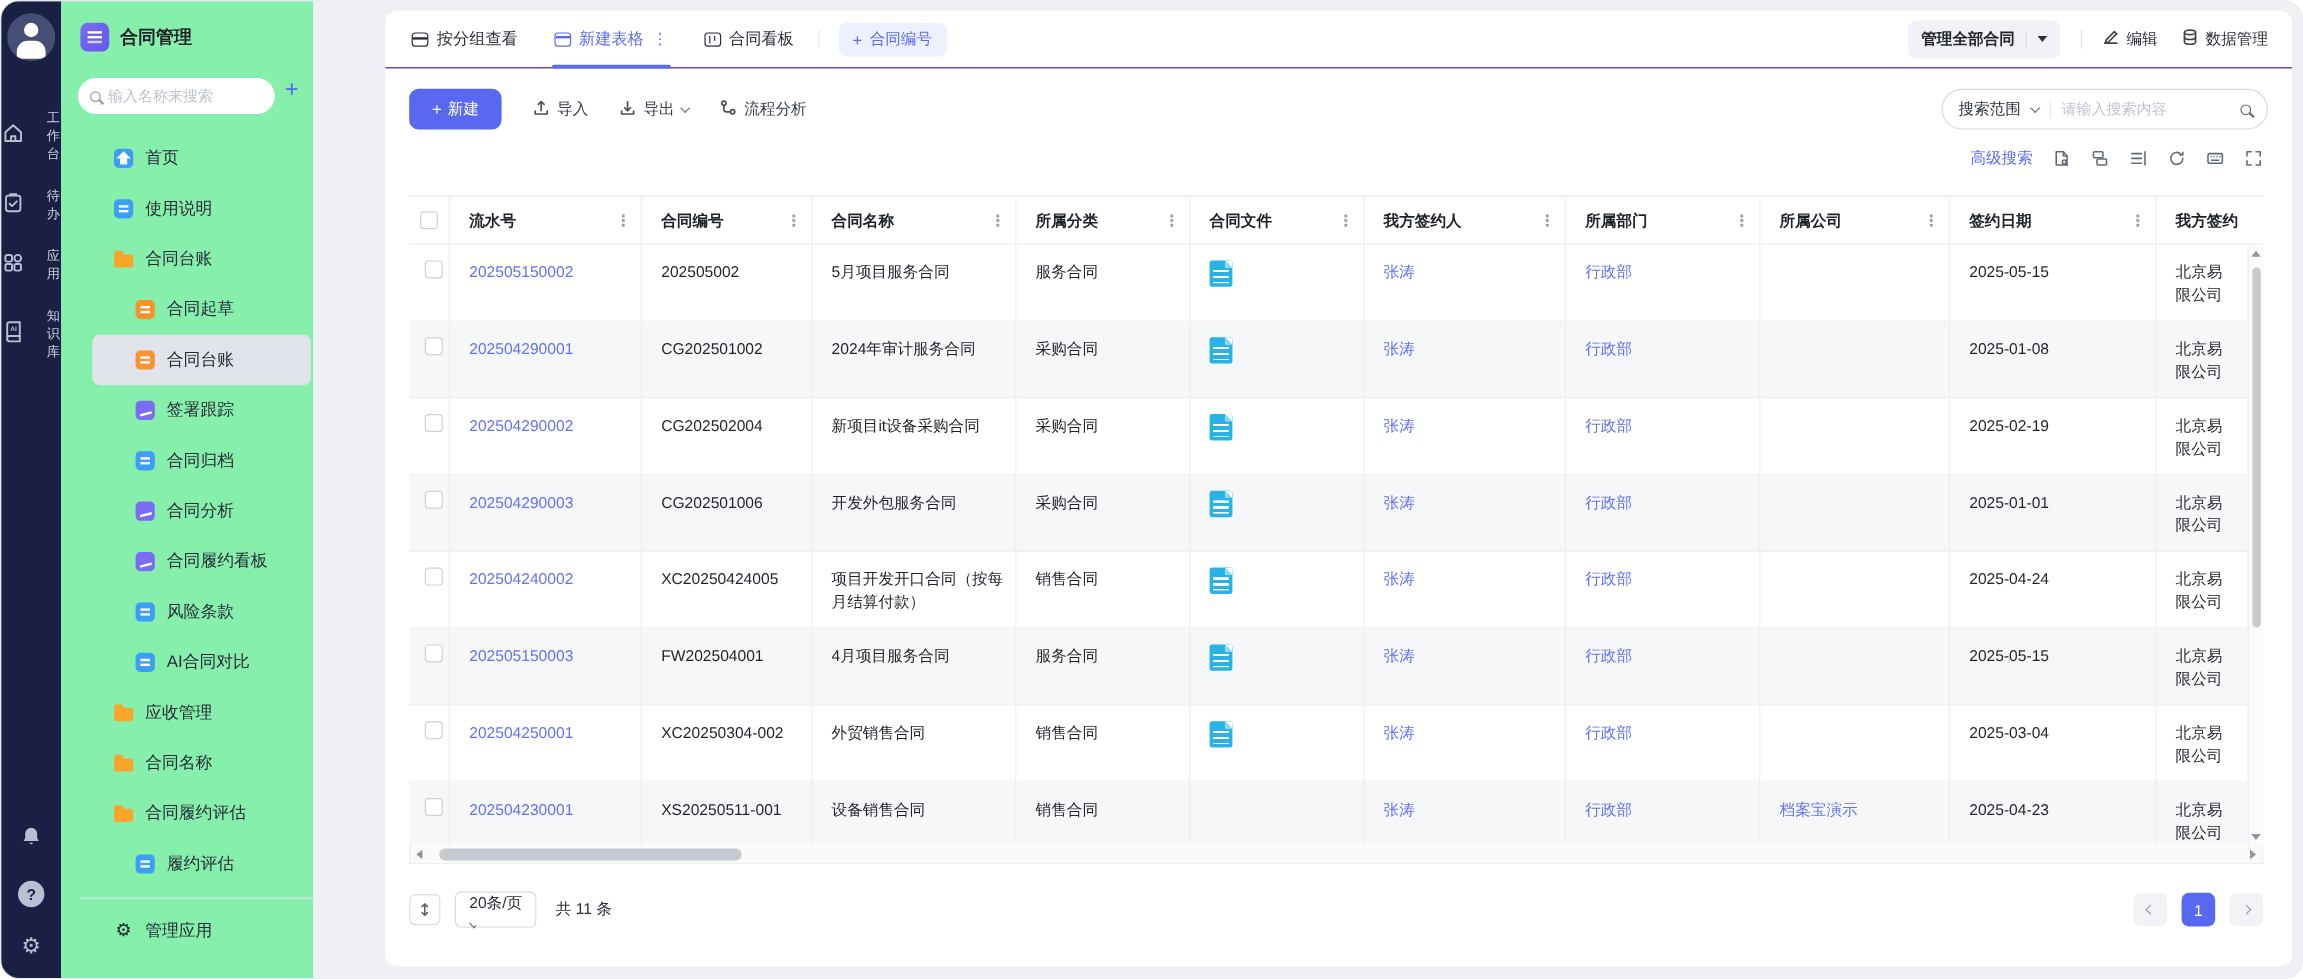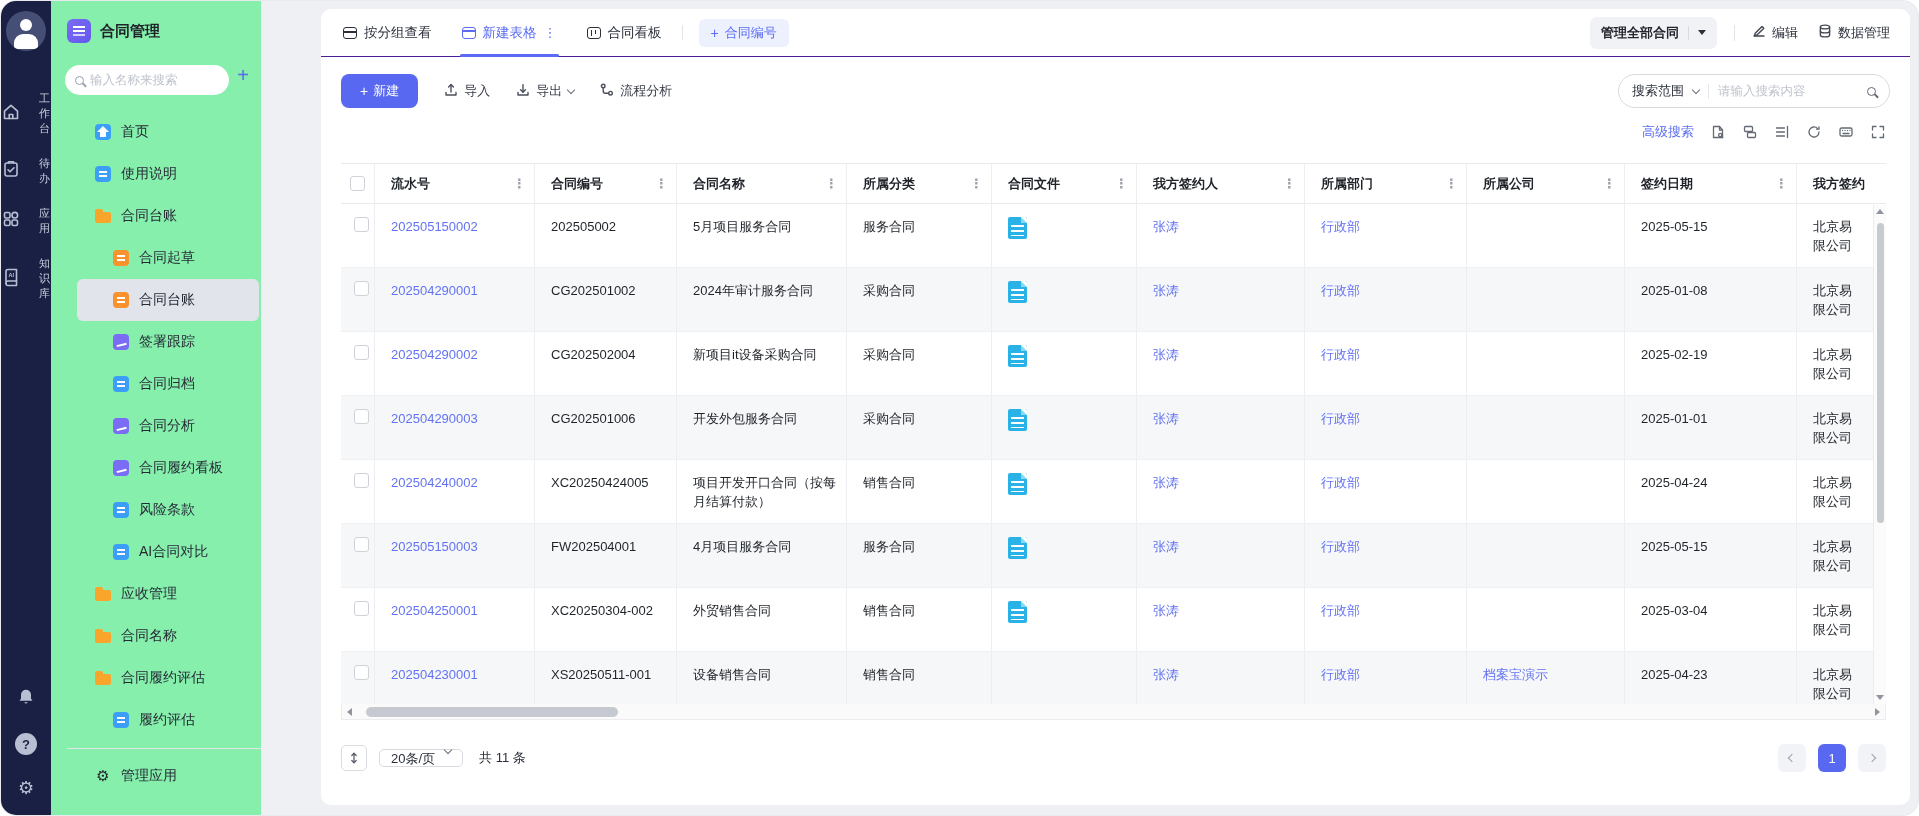--- a/index.html
+++ b/index.html
@@ -144,21 +144,21 @@
   .tri-l{border-top:4px solid transparent;border-bottom:4px solid transparent;border-right:5px solid #8f949e;cursor:pointer;}
   .tri-r{border-top:4px solid transparent;border-bottom:4px solid transparent;border-left:5px solid #8f949e;cursor:pointer;}
   .htrack{flex:1;height:10px;position:relative;}
   .hthumb{position:absolute;left:10px;top:0;width:252px;height:10px;background:#c6c9cf;border-radius:5px;cursor:grab;}
 
   
   .footer{margin-top:12px;height:52px;display:flex;justify-content:space-between;align-items:center;padding:0 24px 0 20px;flex:none;}
   .ft-left{display:flex;align-items:center;gap:12px;}
   .pg-ic{width:26px;height:26px;border:1px solid #dadce1;border-radius:5px;display:flex;align-items:center;justify-content:center;cursor:pointer;}
   .pg-ic svg{stroke:#5a5f69;fill:none;stroke-width:1.3;stroke-linecap:round;stroke-linejoin:round;}
-  .pg-select{height:18px;border:1px solid #d8dadf;border-radius:5px;display:flex;gap:10px;padding:0 11px;font-size:13px;color:#2a2f3a;cursor:pointer;}
+  .pg-select{height:30px;border:1px solid #d8dadf;border-radius:5px;display:flex;gap:10px;padding:0 11px;font-size:13px;color:#2a2f3a;cursor:pointer;flex-direction:column;}
   .ft-total{font-size:13px;color:#2a2f3a;margin-left:4px;}
   .ft-right{display:flex;align-items:center;gap:12px;}
   .pg-btn{width:28px;height:28px;border-radius:6px;background:#f2f3f6;display:flex;align-items:center;justify-content:center;cursor:pointer;color:#9aa0aa;}
   .pg-btn .chev{border-color:#9aa0aa;margin:0;}
   .chev-l{transform:rotate(135deg);margin-left:2px;}
   .chev-r{transform:rotate(-45deg);margin-right:2px;}
   .pg-cur{width:28px;height:28px;border-radius:6px;background:#5868f0;color:#fff;display:flex;align-items:center;justify-content:center;font-size:13px;cursor:pointer;}
 </style>
 </head>
 <body>

